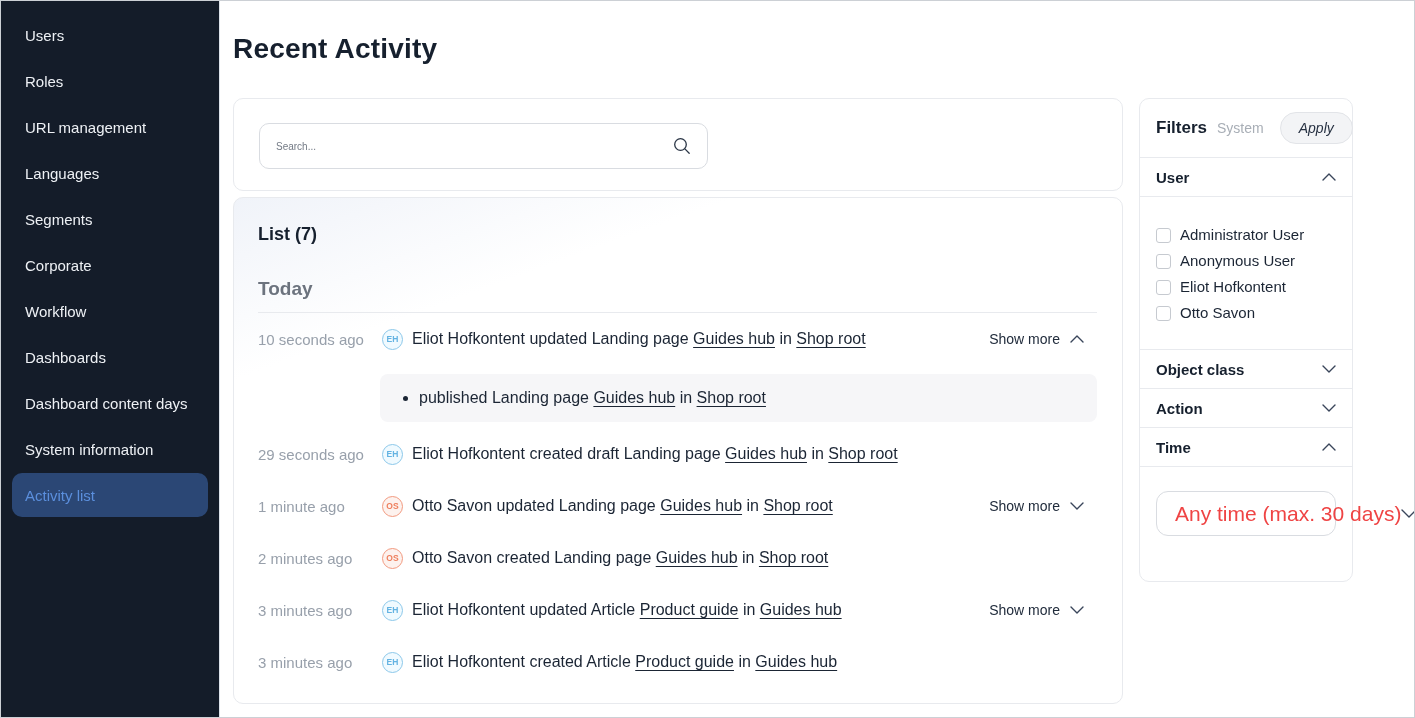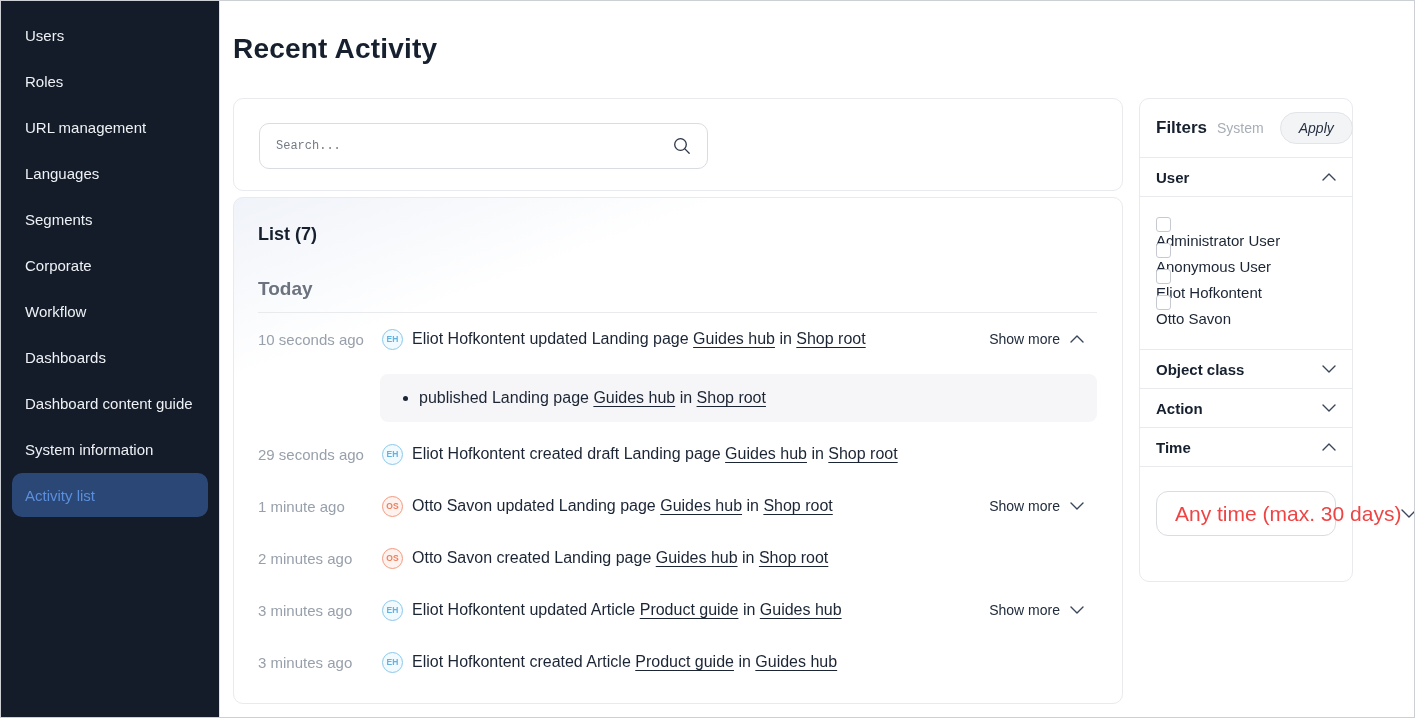--- a/index.html
+++ b/index.html
@@ -32,22 +32,22 @@
 
   .card { background:#fff; border:1px solid #e8eaee; border-radius:10px; }
 
   
   .search-card { height:93px; padding:24px 25px; }
   .search-box {
     width:449px; height:46px; border:1px solid #d9dce1; border-radius:10px;
     display:flex; align-items:center; padding:0 16px; background:#fff;
   }
   .search-box input {
-    border:none; outline:none; flex:1; font-size:12px; color:#b91c1c;
-    font-family:Liberation Mono, monospace; background:transparent;
+    border:none; outline:none; flex:1; font-size:10px; color:#b91c1c;
+    font-family:Liberation Sans, sans-serif; background:transparent;
   }
   .search-box input::placeholder { color:#737a85; }
   .search-icon-svg { flex-shrink:0; margin-left:10px; }
 
   
   .list-card {
     margin-top:6px; height:507px; padding:0 25px 0 24px;
     background:linear-gradient(160deg,#f0f3f9 0%, #ffffff 22%, #ffffff 100%);
     overflow:hidden;
   }
@@ -92,21 +92,21 @@
     font-style:italic;
   }
   .fsection { border-top:1px solid #e8eaee; }
   .fsection-head {
     display:flex; align-items:center; justify-content:space-between;
     padding:0 16px; height:38px; cursor:pointer;
   }
   .fsection-label { font-size:15px; font-weight:700; color:#16202e; }
   .fsection-body { border-top:1px solid #e8eaee; }
   .opts { padding:20px 16px 28px 16px; }
-  .opt { display:flex; align-items:flex-start; height:26px;flex-direction:column; }
+  .opt { display:flex; align-items:flex-end; height:26px; }
   .cb {
     width:15px; height:15px; border:1px solid #c6cad0; border-radius:3px;
     background:#fff; margin-right:9px; flex-shrink:0; cursor:pointer;
   }
   .opt-label { font-size:15px; color:#1b2534; white-space:nowrap; }
   .time-body { padding:24px 16px 45px 16px; }
   .dropdown {
     height:45px; border:1px solid #d9dce1; border-radius:12px; background:#fff;
     display:flex; align-items:center; justify-content:space-between;
     padding:0 18px; cursor:pointer;
@@ -139,21 +139,21 @@
     <div class="nav-item">
         <span>Corporate</span>
       </div>
     <div class="nav-item">
         <span>Workflow</span>
       </div>
     <div class="nav-item">
         <span>Dashboards</span>
       </div>
     <div class="nav-item">
-        <span>Dashboard content guide</span>
+        <span>Dashboard content days</span>
       </div>
     <div class="nav-item">
         <span>System information</span>
       </div>
     <div class="nav-item active">
         <span>Activity list</span>
       </div>
   </nav>
 
   <div class="main">

